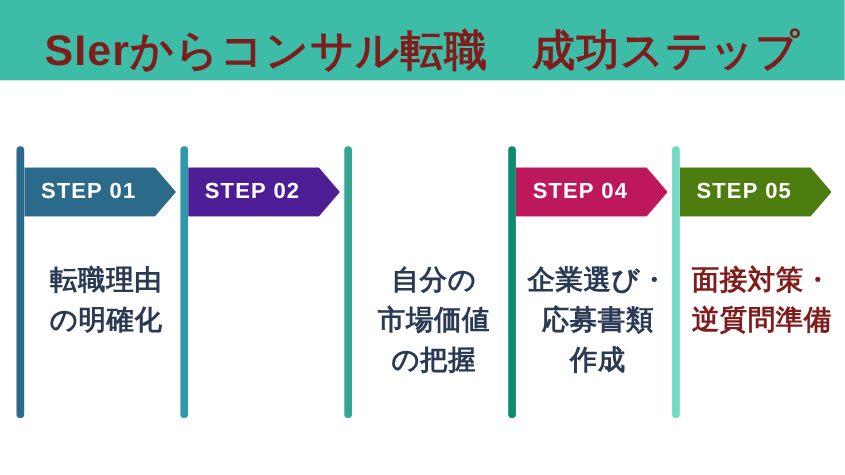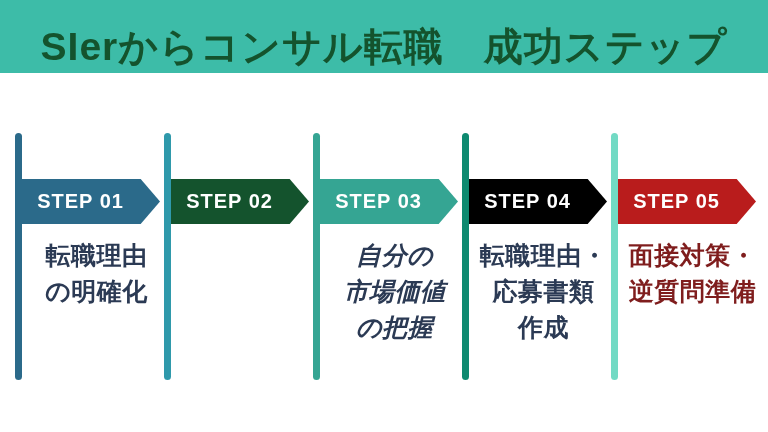--- a/index.html
+++ b/index.html
@@ -62,21 +62,20 @@
     left: 7px;
     top: 19px;
     width: 138px;
     height: 45px;
     clip-path: polygon(0% 0%, 86% 0%, 100% 50%, 86% 100%, 0% 100%);
     display: flex;
     align-items: center;
     justify-content: center;
     box-sizing: border-box;
     padding-right: 14%;
-    margin-top: 27px;
   }
   .step-label {
     color: #ffffff;
     font-size: 20px;
     font-weight: bold;
     letter-spacing: 1px;
     white-space: nowrap;
   }
   .step-description {
     color: #2B3A54;
@@ -85,63 +84,60 @@
     line-height: 36px;
     white-space: pre-line;
     letter-spacing: 0.5px;
     text-align: center;
   }
 </style>
 </head>
 <body>
 
 <div class="header-band" style="background: rgb(61, 188, 168);">
-  <div class="page-title" style="color: #14532d; margin-top: 21px;">SIerからコンサル転職　成功ステップ</div>
+  <div class="page-title" style="color: #7f1d1d; margin-top: 21px;">SIerからコンサル転職　成功ステップ</div>
 </div>
 
 <div class="steps-section">
 
   <div class="step-column">
     <div class="step-bar" style="background: rgb(43, 106, 138);"></div>
     <div class="step-arrow" style="background: rgb(43, 106, 138);">
       <span class="step-label">STEP 01</span>
     </div>
     <div class="step-description" style="color: rgb(43, 58, 84);">転職理由
 の明確化</div>
   </div>
 
   <div class="step-column">
     <div class="step-bar" style="background: rgb(47, 153, 171);"></div>
-    <div class="step-arrow" style="background: #14532d;">
+    <div class="step-arrow" style="background: #4c1d95;">
       <span class="step-label">STEP 02</span>
     </div>
   </div>
 
   <div class="step-column">
     <div class="step-bar" style="background: rgb(53, 165, 147);"></div>
-    <div class="step-arrow" style="background: rgb(53, 165, 147);">
-      <span class="step-label">STEP 03</span>
-    </div>
-    <div class="step-description" style="color: rgb(43, 58, 84); font-style: italic;">自分の
+    <div class="step-description" style="color: rgb(43, 58, 84);">自分の
 市場価値
 の把握</div>
   </div>
 
   <div class="step-column">
     <div class="step-bar" style="background: rgb(14, 138, 112);"></div>
-    <div class="step-arrow" style="background: #000000;">
+    <div class="step-arrow" style="background: #be185d;">
       <span class="step-label">STEP 04</span>
     </div>
-    <div class="step-description" style="color: rgb(43, 58, 84);">転職理由・
+    <div class="step-description" style="color: rgb(43, 58, 84);">企業選び・
 応募書類
 作成</div>
   </div>
 
   <div class="step-column">
     <div class="step-bar" style="background: rgb(114, 218, 196);"></div>
-    <div class="step-arrow" style="background: #b91c1c;">
+    <div class="step-arrow" style="background: #4d7c0f;">
       <span class="step-label">STEP 05</span>
     </div>
     <div class="step-description" style="color: #7f1d1d;">面接対策・
 逆質問準備</div>
   </div>
 
 </div>
 
 </body></html>

